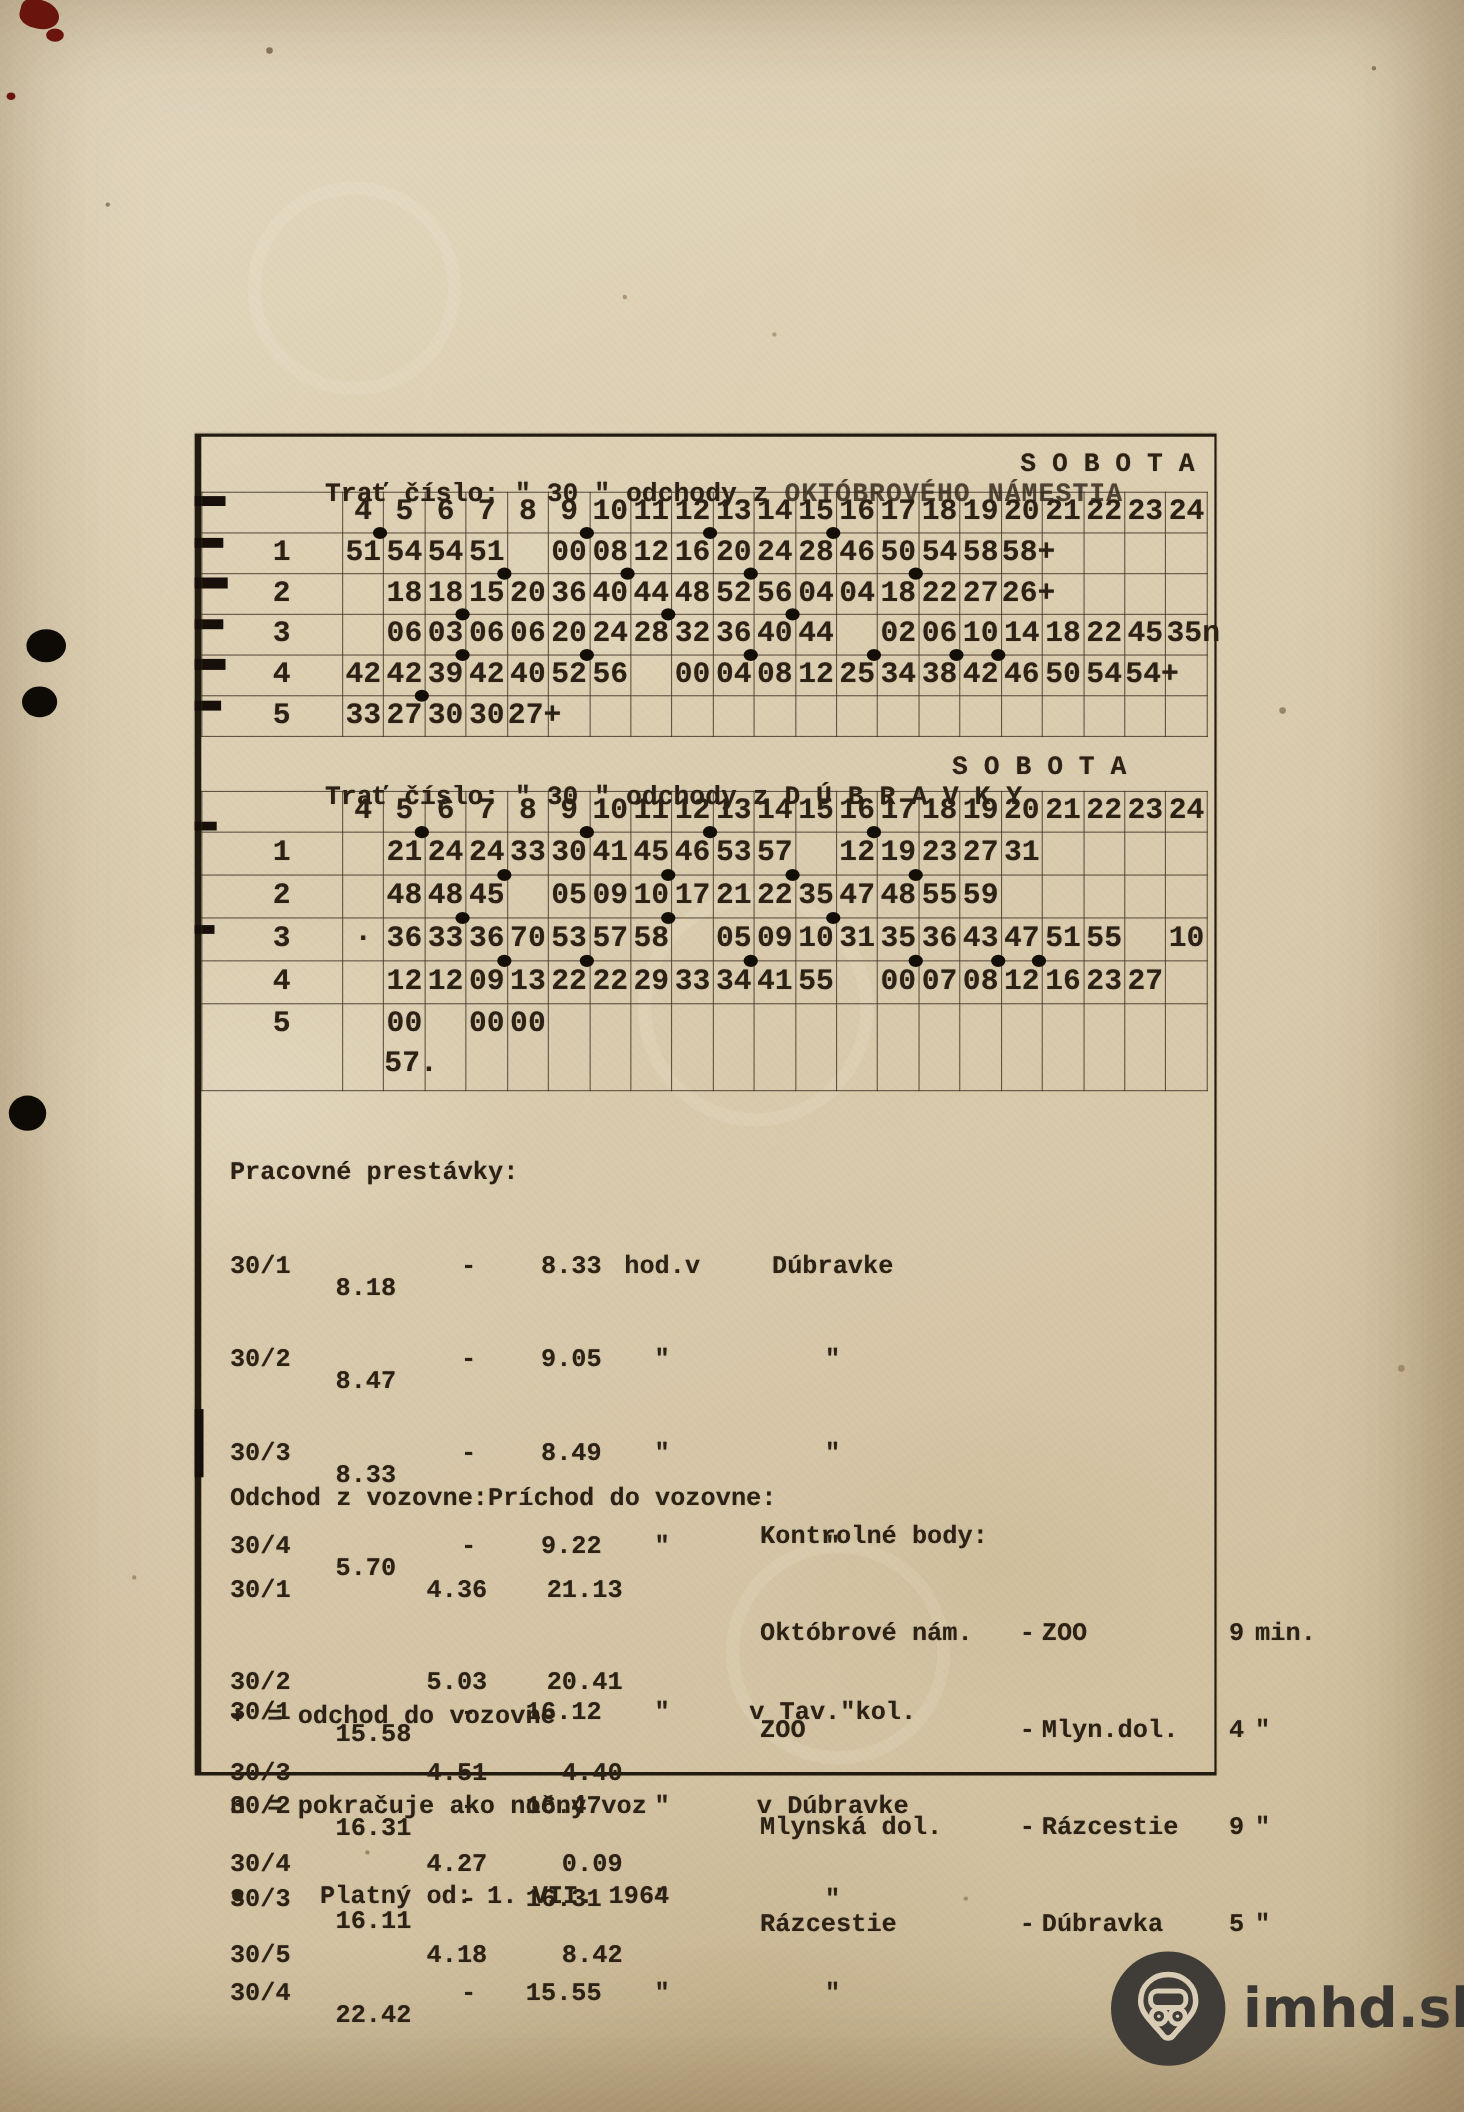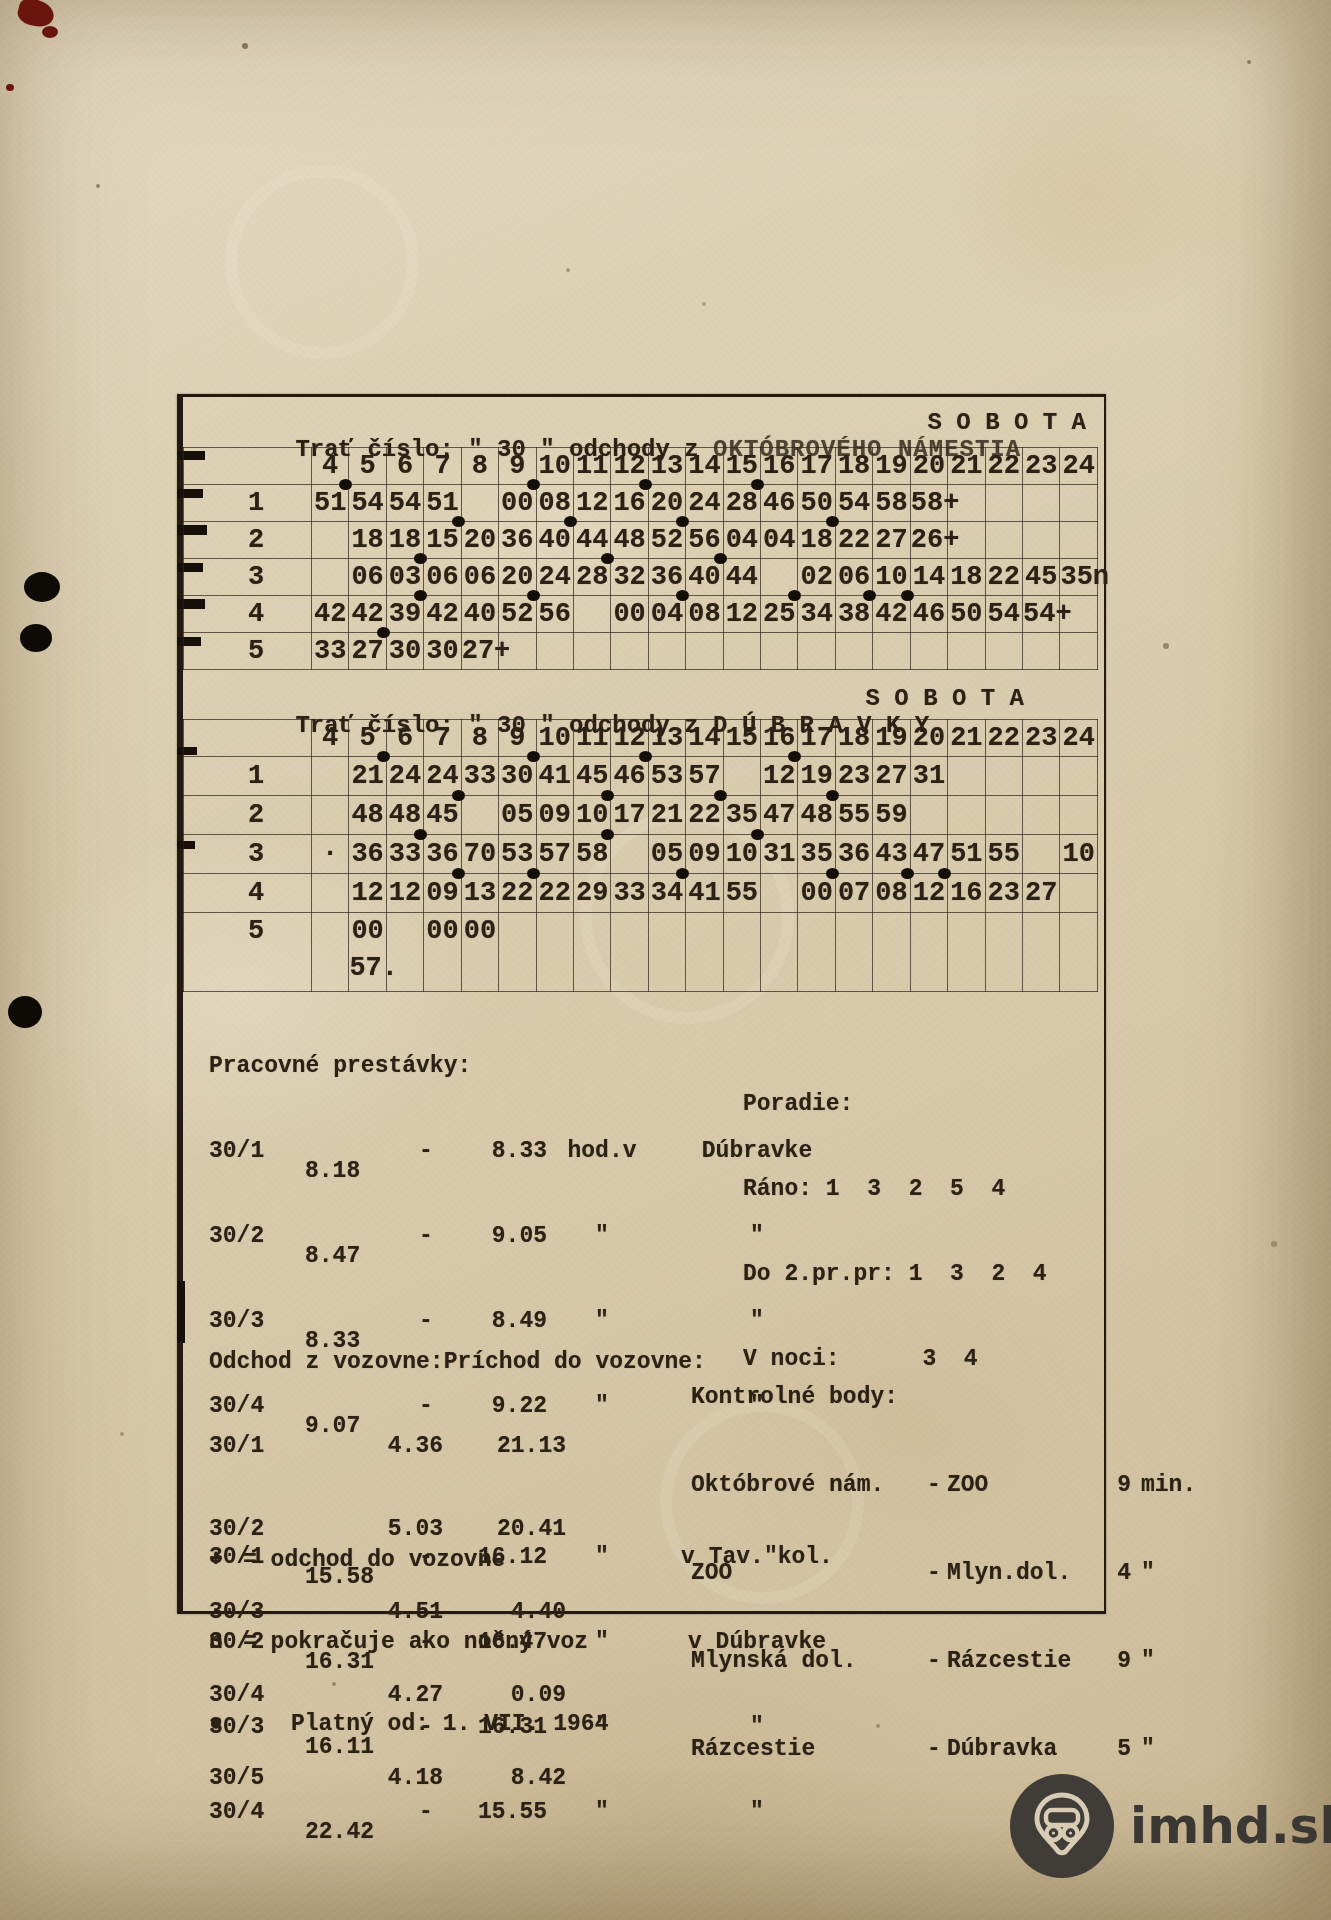--- a/index.html
+++ b/index.html
@@ -466,43 +466,37 @@
       <div class="line">
         <span class="b-unit">30/1</span><span class="b-from">8.18</span><span class="b-dash">-</span><span class="b-to">8.33</span><span class="b-u">hod.v</span><span class="b-place">Dúbravke</span>
       </div>
       <div class="line">
         <span class="b-unit">30/2</span><span class="b-from">8.47</span><span class="b-dash">-</span><span class="b-to">9.05</span><span class="b-u">"</span><span class="b-place">"</span>
       </div>
       <div class="line">
         <span class="b-unit">30/3</span><span class="b-from">8.33</span><span class="b-dash">-</span><span class="b-to">8.49</span><span class="b-u">"</span><span class="b-place">"</span>
       </div>
       <div class="line">
-        <span class="b-unit">30/4</span><span class="b-from">9.07</span><span class="b-dash">-</span><span class="b-to">9.22</span><span class="b-u">"</span><span class="b-place">"</span>
+        <span class="b-unit">30/4</span><span class="b-from">5.70</span><span class="b-dash">-</span><span class="b-to">9.22</span><span class="b-u">"</span><span class="b-place">"</span>
       </div>
       <div class="gap"></div>
       <div class="line">
         <span class="b-unit">30/1</span><span class="b-from">15.58</span><span class="b-dash">-</span><span class="b-to">16.12</span><span class="b-u">"</span><span class="b-place">v Tav."kol.</span>
       </div>
       <div class="line">
         <span class="b-unit">30/2</span><span class="b-from">16.31</span><span class="b-dash">-</span><span class="b-to">16.47</span><span class="b-u">"</span><span class="b-place">v Dúbravke</span>
       </div>
       <div class="line">
         <span class="b-unit">30/3</span><span class="b-from">16.11</span><span class="b-dash">-</span><span class="b-to">16.31</span><span class="b-u">"</span><span class="b-place">"</span>
       </div>
       <div class="line">
         <span class="b-unit">30/4</span><span class="b-from">22.42</span><span class="b-dash">-</span><span class="b-to">15.55</span><span class="b-u">"</span><span class="b-place">"</span>
       </div>
     </div>
 
-    <div class="blk" style="left:560px;top:638px;">
-      <div class="line"><span>Poradie:</span></div>
-      <div class="line"><span>Ráno:</span><span> 1  3  2  5  4</span></div>
-      <div class="line"><span>Do 2.pr.pr:</span><span> 1  3  2  4</span></div>
-      <div class="line"><span>V noci:</span><span>      3  4</span></div>
-    </div>
 
     <div class="blk" style="left:26px;top:896px;">
       <div class="line" style="height:33px;"><span>Odchod z vozovne:Príchod do vozovne:</span></div>
       <div class="line" style="height:31px;"><span class="d-unit">30/1</span><span class="d-out">4.36</span><span class="d-in">21.13</span></div>
       <div class="line" style="height:31px;"><span class="d-unit">30/2</span><span class="d-out">5.03</span><span class="d-in">20.41</span></div>
       <div class="line" style="height:31px;"><span class="d-unit">30/3</span><span class="d-out">4.51</span><span class="d-in">4.40</span></div>
       <div class="line" style="height:31px;"><span class="d-unit">30/4</span><span class="d-out">4.27</span><span class="d-in">0.09</span></div>
       <div class="line" style="height:31px;"><span class="d-unit">30/5</span><span class="d-out">4.18</span><span class="d-in">8.42</span></div>
     </div>
 

